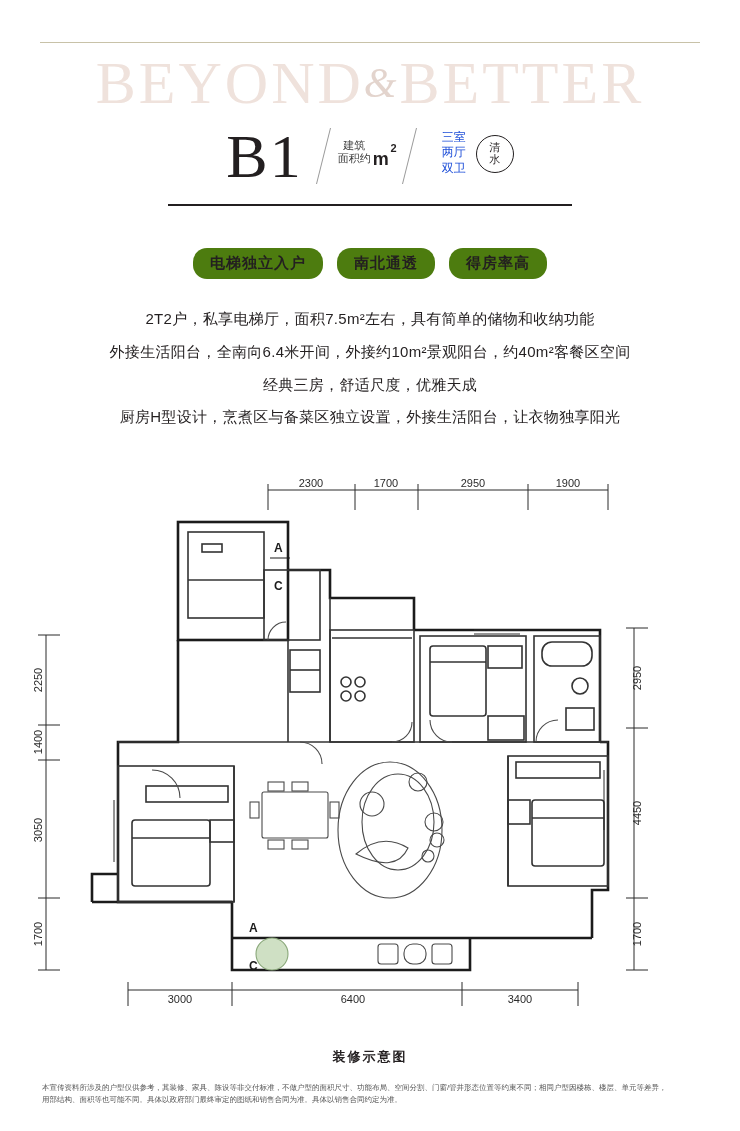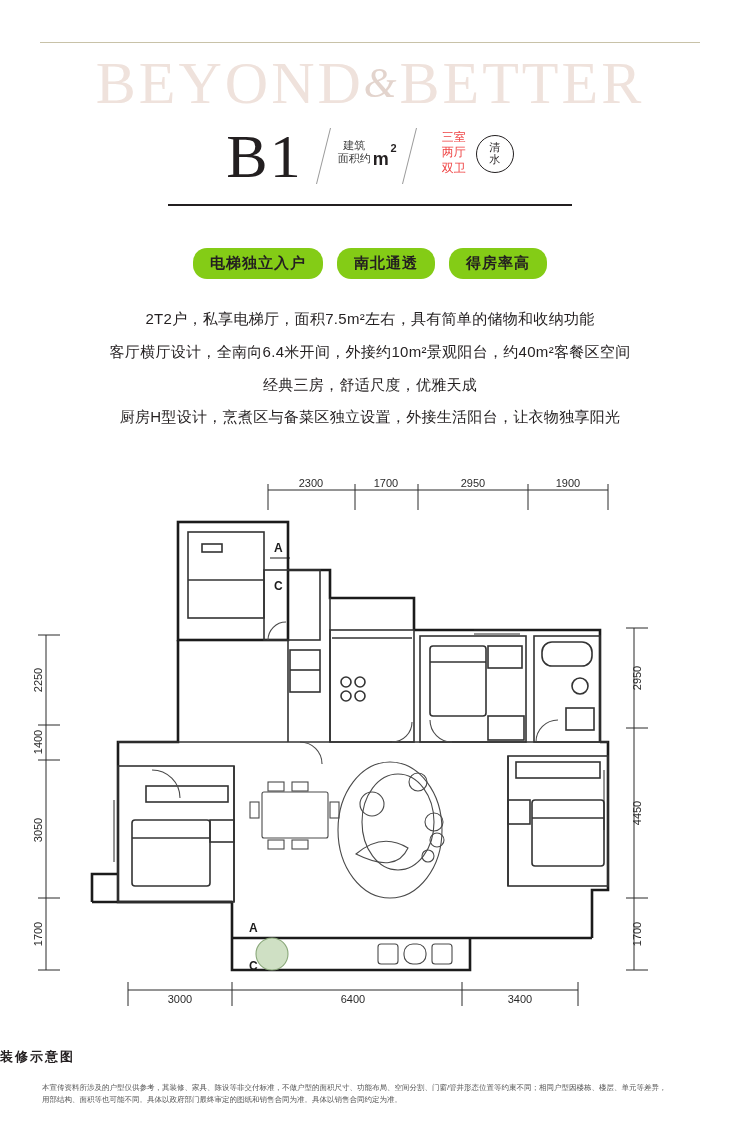--- a/index.html
+++ b/index.html
@@ -101,21 +101,21 @@
     font-size: 11px;
     position: absolute;
     top: -7px;
     right: -8px;
   }
   .rooms {
     font-size: 12px;
     line-height: 1.3;
     text-align: center;
     margin: 0 10px 6px 18px;
-    color: #ef4444;
+    color: #1d4ed8;
   }
   .decor {
     border: 1px solid #231f20;
     border-radius: 50%;
     width: 36px;
     height: 36px;
     display: flex;
     align-items: center;
     justify-content: center;
     margin-bottom: 5px;
@@ -137,21 +137,21 @@
   
   .tags {
     position: absolute;
     top: 248px;
     left: 0; right: 0;
     display: flex;
     justify-content: center;
     gap: 14px;
   }
   .tag {
-    background: #84cc16;
+    background: #4d7c0f;
     border-radius: 14px;
     padding: 6px 17px;
     font-size: 15px;
     font-weight: bold;
     color: #231f20;
     letter-spacing: 1px;
     white-space: nowrap;
   }
 
   
@@ -177,20 +177,21 @@
     width: 704px;
     height: 560px;
   }
   .plan svg { display: block; }
 
   
   .caption {
     position: absolute;
     top: 1048px;
     left: 0; right: 0;
+    text-align: center;
     font-size: 13px;
     font-weight: bold;
     letter-spacing: 2px;
     color: #231f20;
     font-family: Liberation Serif, serif;
   }
   .disclaimer {
     position: absolute;
     top: 1082px;
     left: 42px;
@@ -241,21 +242,21 @@
 <div class="title-underline"></div>
 
 <div class="tags">
   <div class="tag">电梯独立入户</div>
   <div class="tag">南北通透</div>
   <div class="tag">得房率高</div>
 </div>
 
 <div class="desc">
   <p>2T2户，私享电梯厅，面积7.5m²左右，具有简单的储物和收纳功能</p>
-  <p>客厅横厅设计，全南向6.4米开间，外接约10m²景观阳台，约40m²客餐区空间</p>
+  <p>外接生活阳台，全南向6.4米开间，外接约10m²景观阳台，约40m²客餐区空间</p>
   <p>经典三房，舒适尺度，优雅天成</p>
   <p>厨房H型设计，烹煮区与备菜区独立设置，外接生活阳台，让衣物独享阳光</p>
 </div>
 
 <div class="plan">
 <svg width="740" height="560" viewBox="0 0 740 560" xmlns="http://www.w3.org/2000/svg">
   <g stroke="#2b2b2b" fill="none" stroke-width="1">
 
     <line x1="268" y1="20" x2="608" y2="20"></line>
     <line x1="268" y1="14" x2="268" y2="40"></line>

